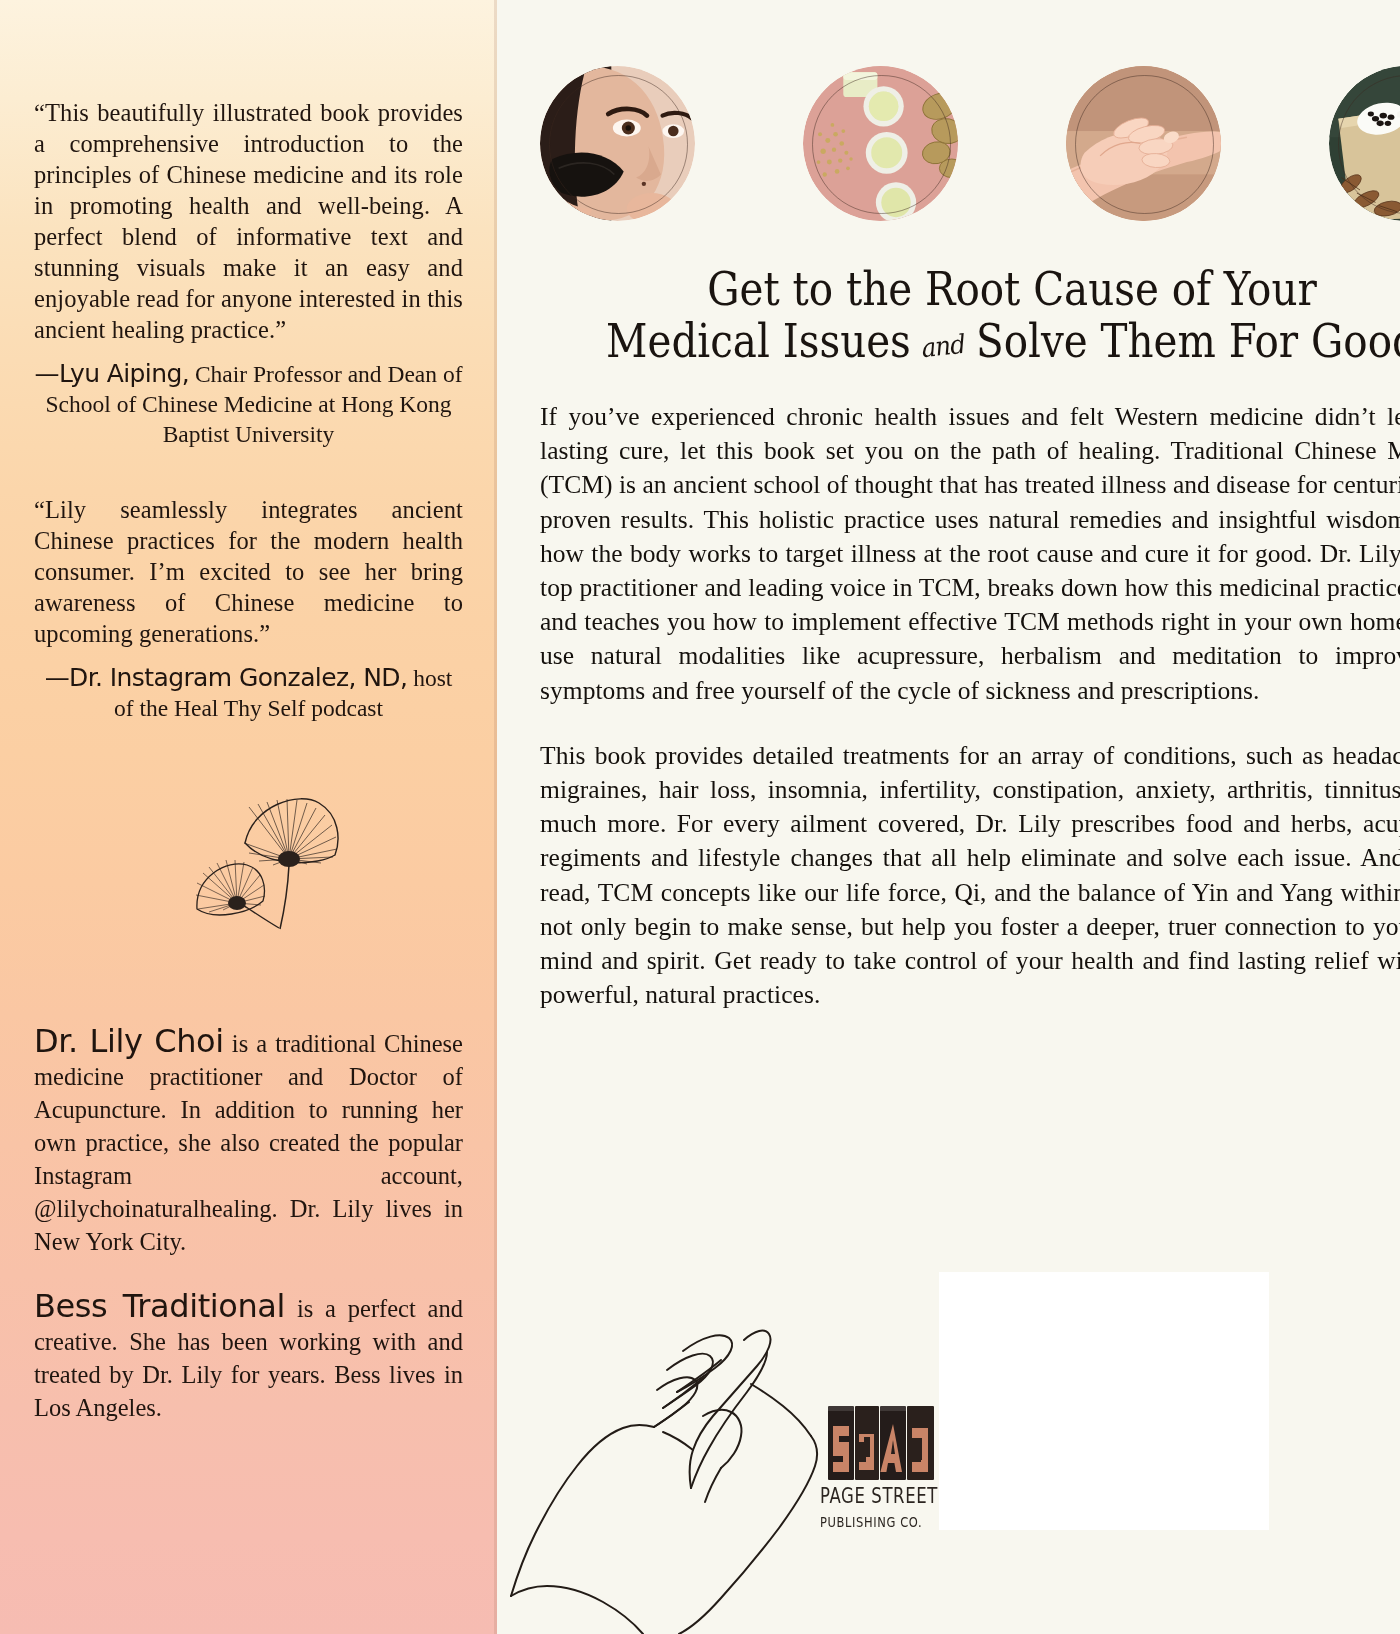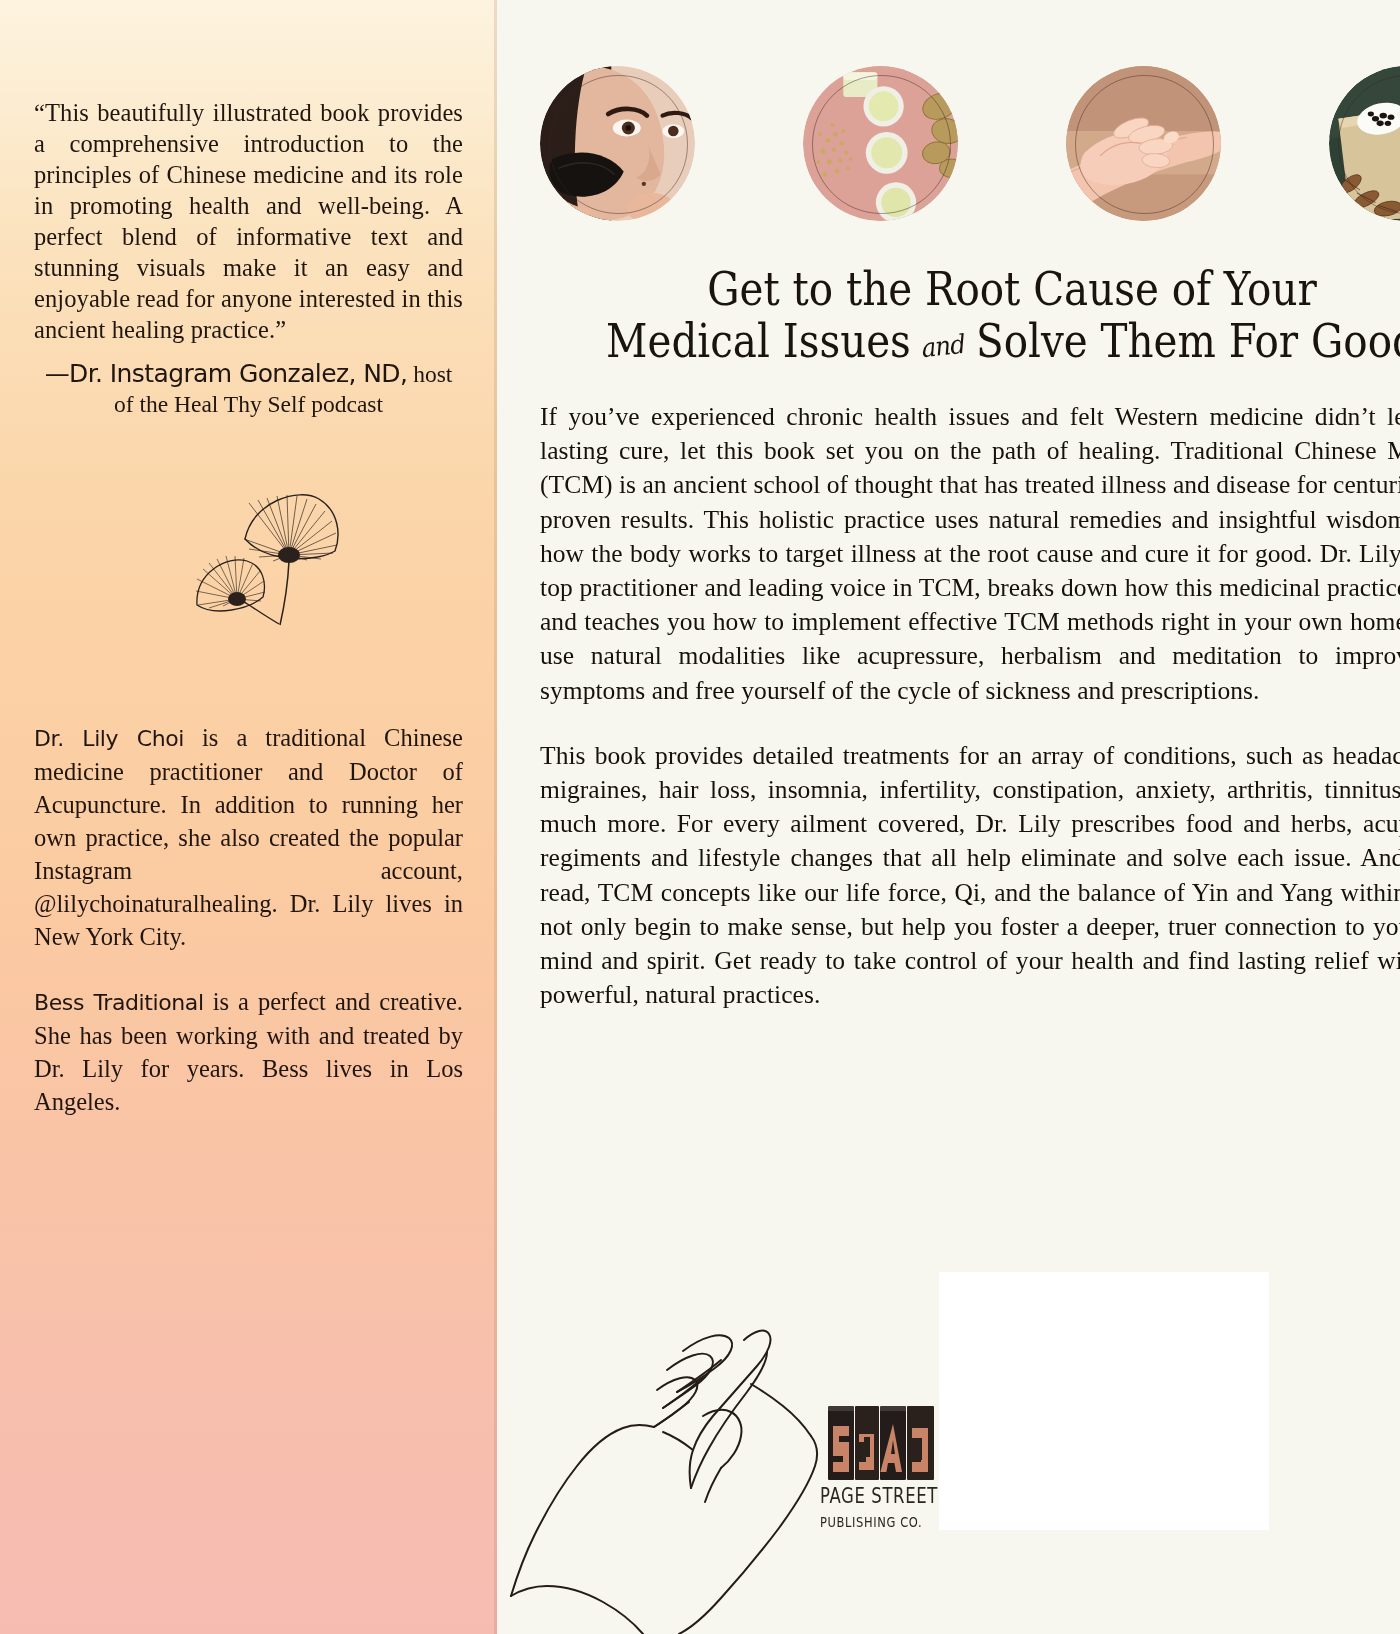--- a/index.html
+++ b/index.html
@@ -92,21 +92,21 @@
     line-height: 33px;
     color: #20150f;
     text-align: justify;
     text-justify: inter-word;
     margin: 0;
   }
   .bio-1 { padding-top: 74px; }
   .bio-2 { padding-top: 32px; }
   .bio .name {
     font-family: "DejaVu Sans", sans-serif;
-    font-size: 22px;
+    font-size: 32px;
     letter-spacing: -0.4px;
   }
 
   
   .back {
     position: relative;
     flex: 1 1 auto;
     height: 1634px;
     background: #f8f7ef;
     box-sizing: border-box;
@@ -220,21 +220,25 @@
 </style>
 </head>
 <body>
 
 <div class="cover">
 
   <div class="flap">
 
     <p class="quote quote-1">“This beautifully illustrated book provides a comprehensive introduction to the principles of Chinese medicine and its role in promoting health and well-being. A perfect blend of informative text and stunning visuals make it an easy and enjoyable read for anyone interested in this ancient healing practice.”</p>
 
-
+    <p class="attrib">
+      <span class="who">—Lyu Aiping,</span><span class="role"> Chair Professor and Dean of School of Chinese Medicine at Hong Kong Baptist University</span>
+    </p>
+
+    <p class="quote quote-2">“Lily seamlessly integrates ancient Chinese practices for the modern health consumer. I’m excited to see her bring awareness of Chinese medicine to upcoming generations.”</p>
 
     <p class="attrib">
       <span class="who">—Dr. Instagram Gonzalez, ND,</span><span class="role"> host of the Heal Thy Self podcast</span>
     </p>
 
     <div class="ginkgo">
       <svg width="200" height="170" viewBox="0 0 200 170" aria-hidden="true">
         <g fill="none" stroke="#2a211c" stroke-width="0.8">
 
           <path d="M96 62 C104 24 150 10 170 22 C190 34 192 58 186 74 C170 84 120 88 96 62 Z" stroke-width="1.4" fill="none"></path>

